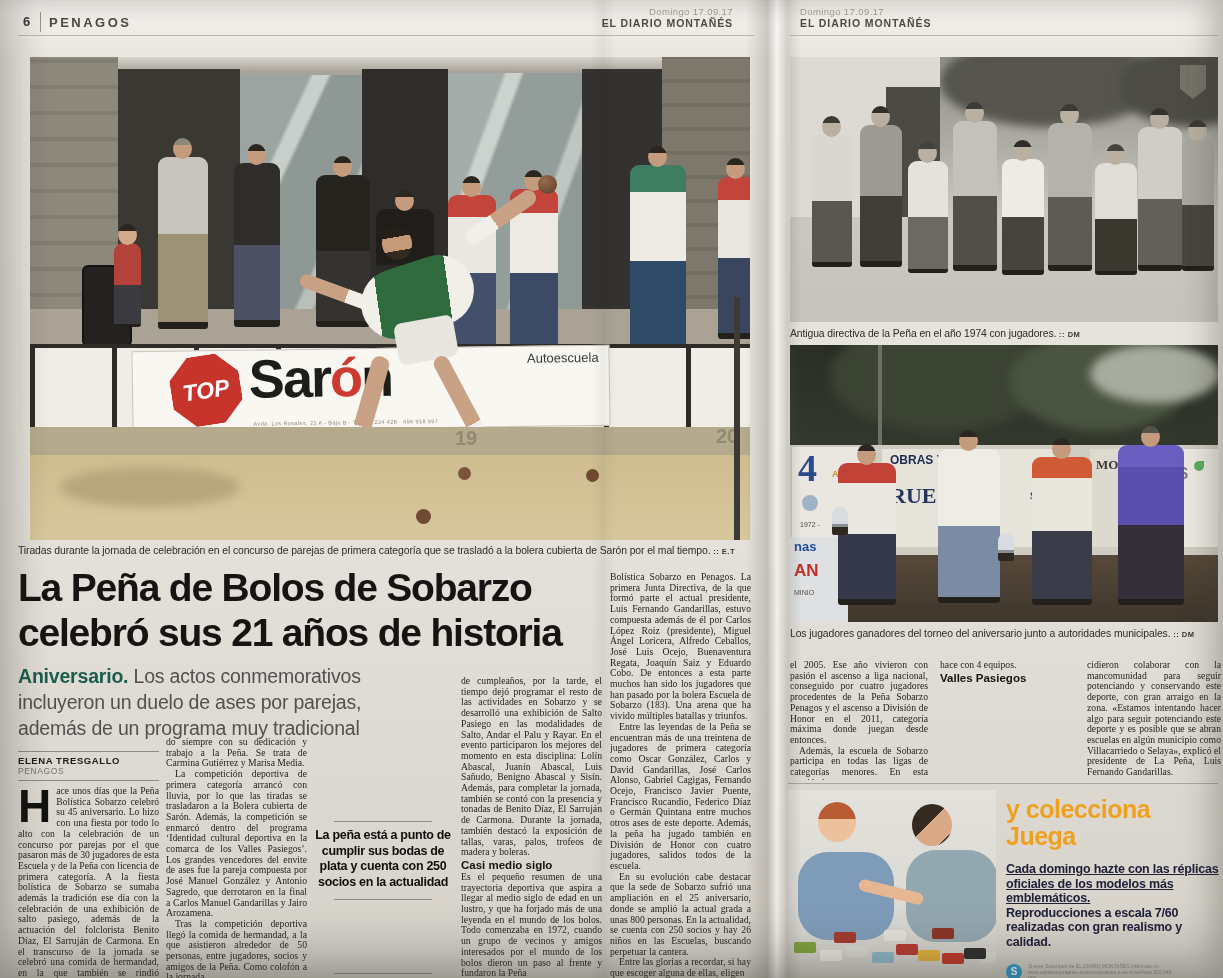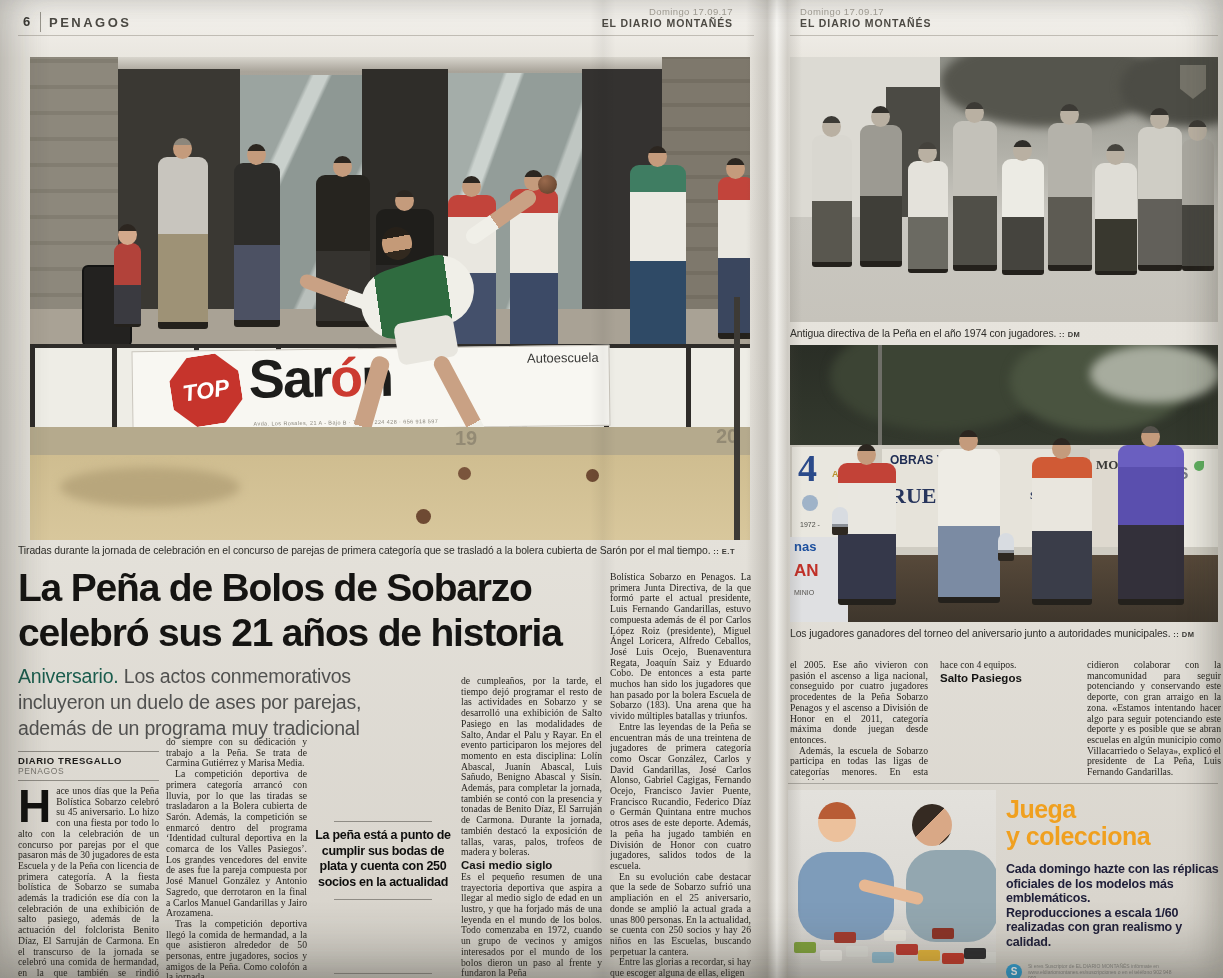--- a/index.html
+++ b/index.html
@@ -16,21 +16,21 @@
   .bodycol{position:absolute;width:141px;font:9.7px/10.7px "Liberation Serif","DejaVu Serif",serif;
     color:#26241f;text-align:justify;overflow:hidden;}
   .bodycol p{margin:0;}
   .bodycol p + p{text-indent:9px;}
   .subhd{font:bold 11.5px/14px "Liberation Sans",sans-serif;color:#131312;margin:4px 0 1px;text-align:left;}
   .dropcap{float:left;font:bold 46px/37px "Liberation Sans",sans-serif;color:#121210;padding:2px 5px 0 0;}
   
   #headline{left:18px;top:565px;width:625px;font:bold 39px/45px "Liberation Sans",sans-serif;
     letter-spacing:-1.2px;color:#151412;}
   #standfirst{left:18px;top:663px;width:405px;font:19.5px/26px "Liberation Sans",sans-serif;color:#515150;letter-spacing:-.2px;}
-  #standfirst .lead{color:#1a5c4d;font-weight:normal;margin-top:11px;}
+  #standfirst .lead{color:#1a5c4d;font-weight:bold;margin-top:11px;}
   
   #byline{left:18px;top:751px;width:141px;border-top:1px solid #8e8b84;border-bottom:1px solid #8e8b84;padding:3px 0 4px;}
   .by-author{font:bold 9.5px "Liberation Sans",sans-serif;color:#1c1b19;letter-spacing:.6px;}
   .by-place{font:8.5px "Liberation Sans",sans-serif;color:#76736c;letter-spacing:.6px;}
   
   .caption{position:absolute;font:10.4px "Liberation Sans",sans-serif;color:#2d2c28;white-space:nowrap;overflow:hidden;letter-spacing:-.1px;}
   .credit{font-weight:bold;font-size:7.5px;letter-spacing:.5px;color:#3a3935;}
   
   .quote{position:absolute;width:144px;text-align:center;font:bold 12.5px/15.5px "Liberation Sans",sans-serif;
     color:#0e0e0d;letter-spacing:-.3px;}
@@ -124,21 +124,21 @@
     <div class="abs" style="left:386px;top:452px;width:15px;height:15px;border-radius:50%;background:#6e4a33;"></div>
     <div class="abs" style="left:428px;top:410px;width:13px;height:13px;border-radius:50%;background:#7a553c;"></div>
     <div class="abs" style="left:556px;top:412px;width:13px;height:13px;border-radius:50%;background:#6e4a33;"></div>
     <div class="abs" style="left:704px;top:240px;width:6px;height:243px;background:#3d3a35;"></div>
   </div>
   <div class="caption" style="left:18px;top:545px;width:736px;"><span>Tiradas durante la jornada de celebración en el concurso de parejas de primera categoría que se trasladó a la bolera cubierta de Sarón por el mal tiempo.</span> <span class="credit">:: E.T</span></div>
 
   <div class="abs" id="headline">La Peña de Bolos de Sobarzo celebró sus 21 años de historia</div>
   <div class="abs" id="standfirst"><span class="lead">Aniversario.</span><span> Los actos conmemorativos incluyeron un duelo de ases por parejas, además de un programa muy tradicional</span></div>
   <div class="abs" id="byline">
-    <div class="by-author">DIARIO TRESGALLO</div>
+    <div class="by-author">ELENA TRESGALLO</div>
     <div class="by-place">PENAGOS</div>
   </div>
 
   <div class="bodycol" style="left:18px;top:786px;height:192px;">
     <p><span class="dropcap">H</span><span>ace unos días que la Peña Bolística Sobarzo celebró su 45 aniversario. Lo hizo con una fiesta por todo lo alto con la celebración de un concurso por parejas por el que pasaron más de 30 jugadores de esta Escuela y de la Peña con licencia de primera categoría. A la fiesta bolística de Sobarzo se sumaba además la tradición ese día con la celebración de una exhibición de salto pasiego, además de la actuación del folclorista Benito Díaz, El Sarruján de Carmona. En el transcurso de la jornada se celebró una comida de hermandad, en la que también se rindió homenaje a dos mujeres que han apoya-</span></p>
   </div>
   <div class="bodycol" style="left:166px;top:737px;height:241px;">
     <p>do siempre con su dedicación y trabajo a la Peña. Se trata de Carmina Gutiérrez y Marisa Media.</p>
     <p>La competición deportiva de primera categoría arrancó con lluvia, por lo que las tiradas se trasladaron a la Bolera cubierta de Sarón. Además, la competición se enmarcó dentro del programa ‘Identidad cultural deportiva en la comarca de los Valles Pasiegos’. Los grandes vencedores del envite de ases fue la pareja compuesta por José Manuel González y Antonio Sagredo, que derrotaron en la final a Carlos Manuel Gandarillas y Jairo Arozamena.</p>
     <p>Tras la competición deportiva llegó la comida de hermandad, a la que asistieron alrededor de 50 personas, entre jugadores, socios y amigos de la Peña. Como colofón a la jornada</p>
@@ -216,41 +216,41 @@
     <div class="abs" style="left:208px;top:188px;width:16px;height:28px;border-radius:8px 8px 2px 2px;background:linear-gradient(#d8dce1 0 60%,#8a8f96 60% 72%,#2e2820 72%);"></div>
   </div>
   <div class="caption" style="left:790px;top:628px;width:428px;"><span>Los jugadores ganadores del torneo del aniversario junto a autoridades municipales.</span> <span class="credit">:: DM</span></div>
 
   <div class="bodycol" style="left:790px;top:660px;width:138px;height:120px;">
     <p>el 2005. Ese año vivieron con pasión el ascenso a liga nacional, conseguido por cuatro jugadores procedentes de la Peña Sobarzo Penagos y el ascenso a División de Honor en el 2011, categoría máxima donde juegan desde entonces.</p>
     <p>Además, la escuela de Sobarzo participa en todas las ligas de categorías menores. En esta ocasión lo</p>
   </div>
   <div class="bodycol" style="left:940px;top:660px;width:138px;height:120px;">
     <p>hace con 4 equipos.</p>
-    <p class="subhd" style="text-indent:0;">Salto Pasiegos</p>
+    <p class="subhd" style="text-indent:0;">Valles Pasiegos</p>
   </div>
   <div class="bodycol" style="left:1087px;top:660px;width:134px;height:120px;">
     <p>cidieron colaborar con la mancomunidad para seguir potenciando y conservando este deporte, con gran arraigo en la zona. «Estamos intentando hacer algo para seguir potenciando este deporte y es posible que se abran escuelas en algún municipio como Villacarriedo o Selaya», explicó el presidente de La Peña, Luis Fernando Gandarillas.</p>
   </div>
 
   <div class="rule" style="left:788px;top:783px;width:430px;background:#a9a69f;"></div>
   <div class="abs" style="left:788px;top:788px;width:435px;height:190px;">
     <div class="photo" style="left:0;top:2px;width:208px;height:186px;background:linear-gradient(180deg,#e3e1dc 0,#dcdad5 60%,#cfcdc8 100%);">
       <div class="abs" style="left:10px;top:62px;width:96px;height:88px;border-radius:30px;background:#7e9cba;"></div>
       <div class="abs" style="left:30px;top:12px;width:38px;height:40px;border-radius:50%;background:linear-gradient(#b85c35 0 42%,#ecc19c 42%);"></div>
       <div class="abs" style="left:118px;top:60px;width:92px;height:92px;border-radius:30px;background:#93a7b0;"></div>
       <div class="abs" style="left:124px;top:14px;width:40px;height:42px;border-radius:50%;background:linear-gradient(135deg,#352a22 0 45%,#d9a886 45% 82%,#4a3a2d 82%);"></div>
       <div class="abs" style="left:70px;top:96px;width:66px;height:12px;border-radius:6px;background:#e6b792;transform:rotate(14deg);"></div>
       <div class="abs" style="left:6px;top:152px;width:22px;height:11px;border-radius:2px;background:#7fa13c;box-shadow:26px 8px #e8e6e0,52px 4px #d8d8d2,78px 10px #8fb7c9,102px 2px #b93a30,124px 8px #e0b23a,148px 11px #c0392b,170px 6px #2e2e30,186px 10px #d9d9d3,40px -10px #a23a2e,90px -12px #e4e2da,138px -14px #8b3327;"></div>
     </div>
     <div class="abs" style="left:218px;top:8px;width:215px;">
+      <div class="ad-title">y colecciona</div>
       <div class="ad-title">Juega</div>
-      <div class="ad-title">y colecciona</div>
-      <div class="ad-body" style="margin-top:12px;">Cada domingo hazte con las réplicas oficiales de los modelos más emblemáticos.</div>
-      <div class="ad-body">Reproducciones a escala 1/60 realizadas con gran realismo y calidad.</div>
+      <div class="ad-body" style="margin-top:12px;text-decoration:underline;">Cada domingo hazte con las réplicas oficiales de los modelos más emblemáticos.</div>
+      <div class="ad-body">Reproducciones a escala 7/60 realizadas con gran realismo y calidad.</div>
       <div style="margin-top:14px;display:flex;align-items:center;gap:6px;">
         <div class="slogo">S</div>
         <div class="ad-small" style="width:150px;">Si eres Suscriptor de EL DIARIO MONTAÑÉS infórmate en www.eldiariomontanes.es/suscripciones o en el teléfono 902 948 999</div>
       </div>
     </div>
   </div>
 
   <div class="abs" id="crease"></div>
   <div class="abs" id="fold"></div>
   <div class="abs" id="vignette"></div>

